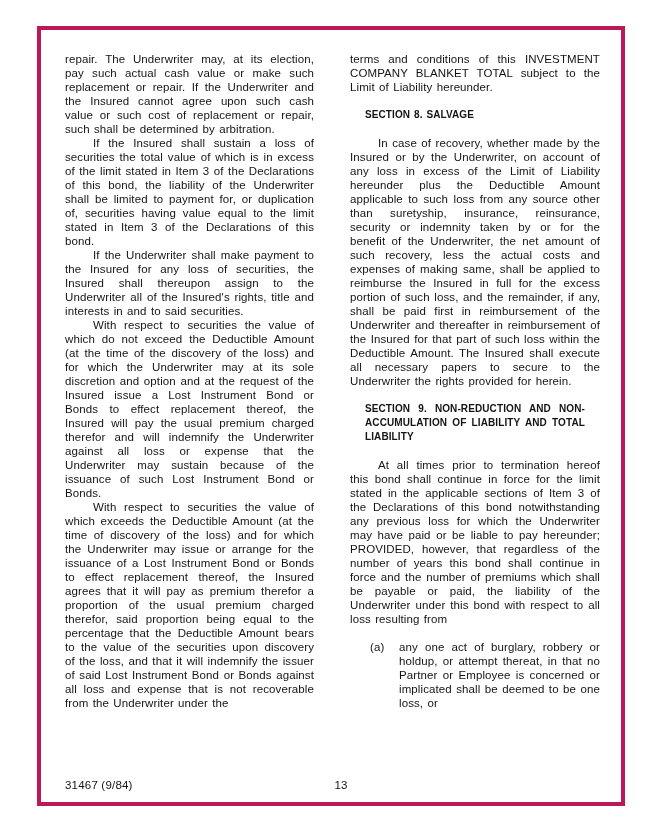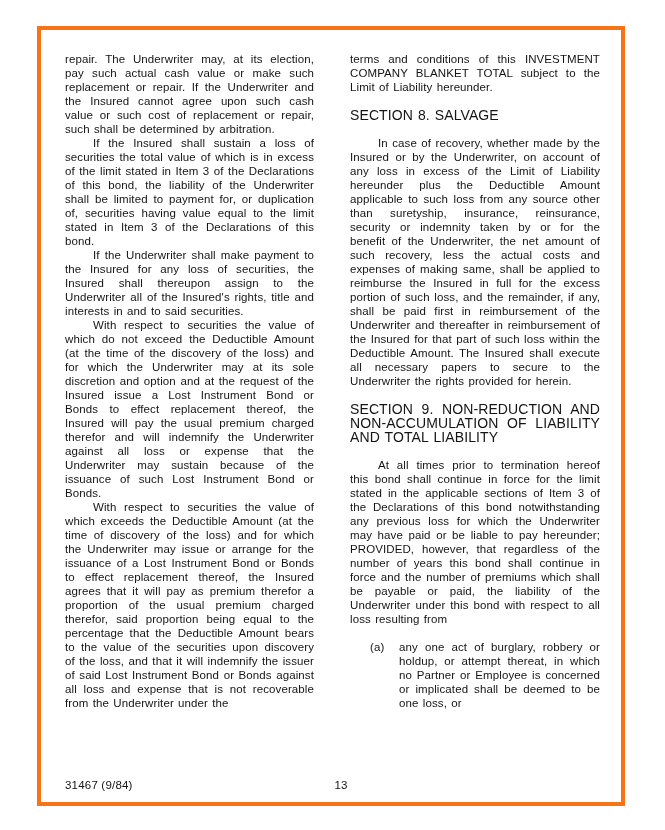--- a/index.html
+++ b/index.html
@@ -11,41 +11,41 @@
   }
   body {
     position: relative;
     font-family: "Liberation Sans", sans-serif;
     color: #141414;
   }
   .page-frame {
     position: absolute;
     left: 37px; top: 26px;
     width: 588px; height: 780px;
-    border: 4px solid #f97316;
+    border: 4px solid #be185d;
     background: #ffffff;
   }
   .column {
     position: absolute;
     top: 22px;
     font-size: 11.5px;
     line-height: 14px;
     text-align: justify;
     letter-spacing: 0.1px;
     word-spacing: 1px;
   }
   .col-left  { left: 24px;  width: 249px; }
   .col-right { left: 309px; width: 250px; }
   .para { margin: 0; }
   .para.indent { text-indent: 28px; }
   .section-heading {
-    font-size: 14px;
-    font-weight: normal;
+    font-size: 10px;
+    font-weight: bold;
     line-height: 14px;
-    margin: 14px 0;
+    margin: 14px 15px;
     text-align: justify;
   }
   .list-item {
     display: flex;
     margin-top: 14px;
     padding-left: 20px;
   }
   .list-marker { flex: none; width: 29px; }
   .list-text { flex: 1; text-align: justify; }
   .footer {
@@ -75,20 +75,20 @@
       <p class="para indent">With respect to securities the value of which exceeds the Deductible Amount (at the time of discovery of the loss) and for which the Underwriter may issue or arrange for the issuance of a Lost Instrument Bond or Bonds to effect replacement thereof, the Insured agrees that it will pay as premium therefor a proportion of the usual premium charged therefor, said proportion being equal to the percentage that the Deductible Amount bears to the value of the securities upon discovery of the loss, and that it will indemnify the issuer of said Lost Instrument Bond or Bonds against all loss and expense that is not recoverable from the Underwriter under the</p>
     </div>
   <div class="column col-right">
       <p class="para">terms and conditions of this INVESTMENT COMPANY BLANKET TOTAL subject to the Limit of Liability hereunder.</p>
       <h2 class="section-heading">SECTION 8. SALVAGE</h2>
       <p class="para indent">In case of recovery, whether made by the Insured or by the Underwriter, on account of any loss in excess of the Limit of Liability hereunder plus the Deductible Amount applicable to such loss from any source other than suretyship, insurance, reinsurance, security or indemnity taken by or for the benefit of the Underwriter, the net amount of such recovery, less the actual costs and expenses of making same, shall be applied to reimburse the Insured in full for the excess portion of such loss, and the remainder, if any, shall be paid first in reimbursement of the Underwriter and thereafter in reimbursement of the Insured for that part of such loss within the Deductible Amount. The Insured shall execute all necessary papers to secure to the Underwriter the rights provided for herein.</p>
       <h2 class="section-heading">SECTION 9. NON-REDUCTION AND NON-ACCUMULATION OF LIABILITY AND TOTAL LIABILITY</h2>
       <p class="para indent">At all times prior to termination hereof this bond shall continue in force for the limit stated in the applicable sections of Item 3 of the Declarations of this bond notwithstanding any previous loss for which the Underwriter may have paid or be liable to pay hereunder; PROVIDED, however, that regardless of the number of years this bond shall continue in force and the number of premiums which shall be payable or paid, the liability of the Underwriter under this bond with respect to all loss resulting from</p>
       <div class="list-item">
         <span class="list-marker">(a)</span>
-        <span class="list-text">any one act of burglary, robbery or holdup, or attempt thereat, in which no Partner or Employee is concerned or implicated shall be deemed to be one loss, or</span>
+        <span class="list-text">any one act of burglary, robbery or holdup, or attempt thereat, in that no Partner or Employee is concerned or implicated shall be deemed to be one loss, or</span>
       </div>
     </div>
   <div class="footer">
     <span class="page-number">13</span>
     <span class="form-number">31467 (9/84)</span>
   </div>
 </div>
 
 </body></html>

